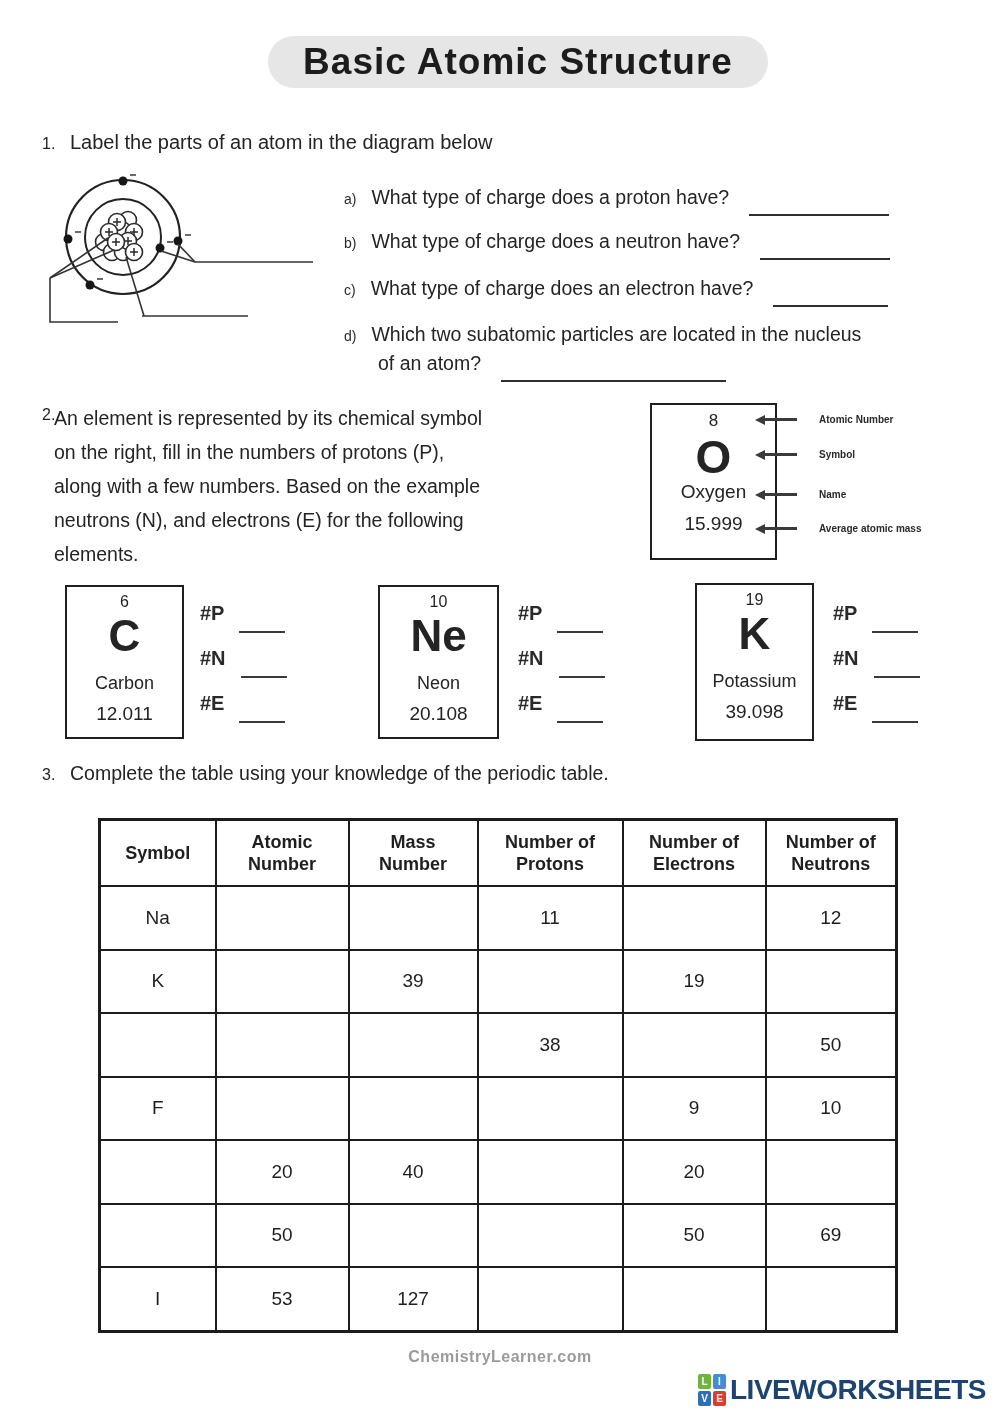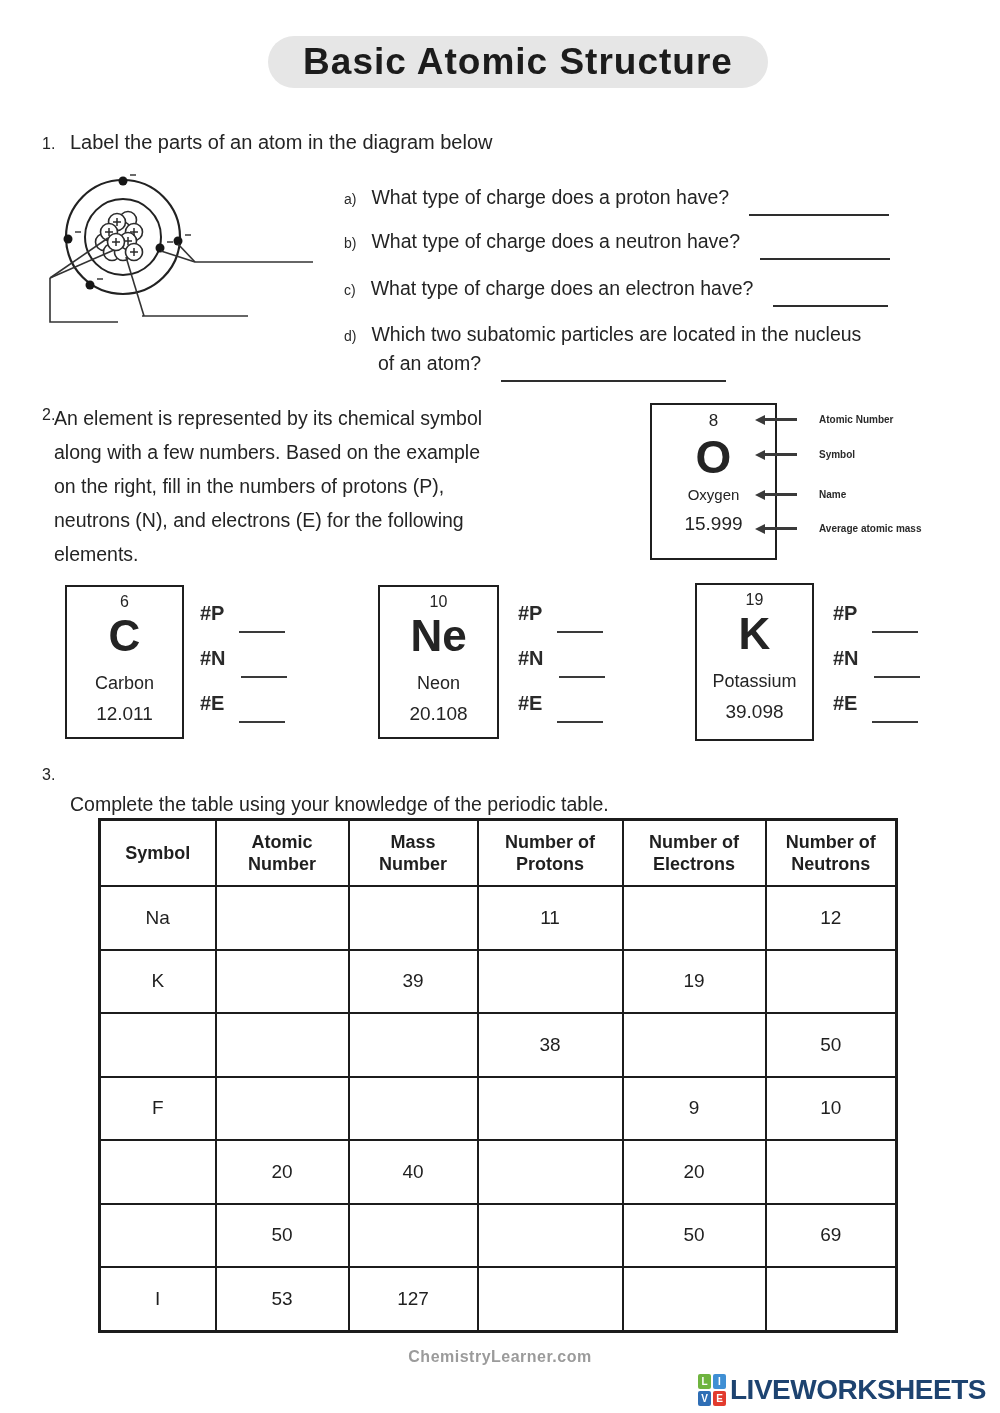--- a/index.html
+++ b/index.html
@@ -26,21 +26,21 @@
   }
   
   .para-line{font-size:19.5px;line-height:34px;color:#242424;}
   
   .elem-card{
     position:absolute;border:2px solid #1f1f1f;background:#fff;
     display:flex;flex-direction:column;align-items:center;text-align:center;
   }
   .elem-num{font-size:17px;margin-top:6px;}
   .elem-sym{font-size:46px;font-weight:700;line-height:1.05;margin-top:2px;}
-  .elem-name{font-size:15px;margin-top:5px;}
+  .elem-name{font-size:19px;}
   .elem-mass{font-size:19px;margin-top:10px;}
   .small-card .elem-num{font-size:16px;}
   .small-card .elem-sym{font-size:44px;}
   .small-card .elem-name{font-size:18px;margin-top:14px;}
   .small-card .elem-mass{font-size:19px;margin-top:9px;}
   
   .arrow-row{position:absolute;display:flex;align-items:center;white-space:nowrap;}
   .arrow-head{width:0;height:0;border-top:5px solid transparent;border-bottom:5px solid transparent;border-right:10px solid #3a3a3a;}
   .arrow-line{width:32px;height:2.5px;background:#3a3a3a;}
   .arrow-label{font-size:10px;font-weight:700;margin-left:22px;color:#2a2a2a;}
@@ -165,22 +165,22 @@
     <span class="sub-text">Which two subatomic particles are located in the nucleus</span>
   </div>
   <div class="subq" style="left:378px;top:352px;">
     <span class="sub-text">of an atom?</span>
     <span class="blank" style="width:225px;"></span>
   </div>
 
   <div class="qnum" style="left:42px;top:406px;">2.</div>
   <div style="position:absolute;left:54px;top:401px;width:520px;">
     <div class="para-line">An element is represented by its chemical symbol</div>
+    <div class="para-line">on the right, fill in the numbers of protons (P),</div>
     <div class="para-line">along with a few numbers. Based on the example</div>
-    <div class="para-line">on the right, fill in the numbers of protons (P),</div>
     <div class="para-line">neutrons (N), and electrons (E) for the following</div>
     <div class="para-line">elements.</div>
   </div>
 
   <div class="elem-card" style="left:650px;top:403px;width:123px;height:153px;">
     <div class="elem-num">8</div>
     <div class="elem-sym">O</div>
     <div class="elem-name">Oxygen</div>
     <div class="elem-mass">15.999</div>
   </div>
@@ -262,21 +262,21 @@
         <span class="pne-label">#N</span>
         <span class="pne-blank"></span>
       </div>
     <div class="pne-row">
         <span class="pne-label">#E</span>
         <span class="pne-blank"></span>
       </div>
   </div>
 
   <div class="qnum" style="left:42px;top:766px;">3.</div>
-  <div class="qtext" style="left:70px;top:762px;font-size:19.5px;margin-top:31px;">Complete the table using your knowledge of the periodic table.</div>
+  <div class="qtext" style="left:70px;top:762px;font-size:19.5px;">Complete the table using your knowledge of the periodic table.</div>
 
   <table class="ptable">
     <colgroup>
       <col style="width:116px">
         <col style="width:133px">
         <col style="width:129px">
       <col style="width:145px">
         <col style="width:143px">
         <col style="width:131px">
     </colgroup>

